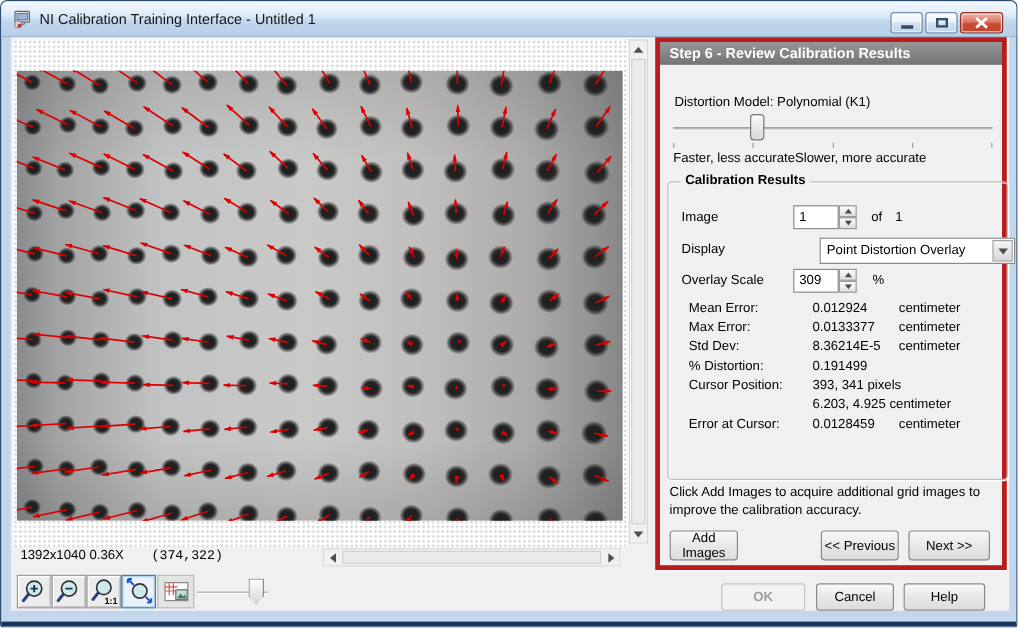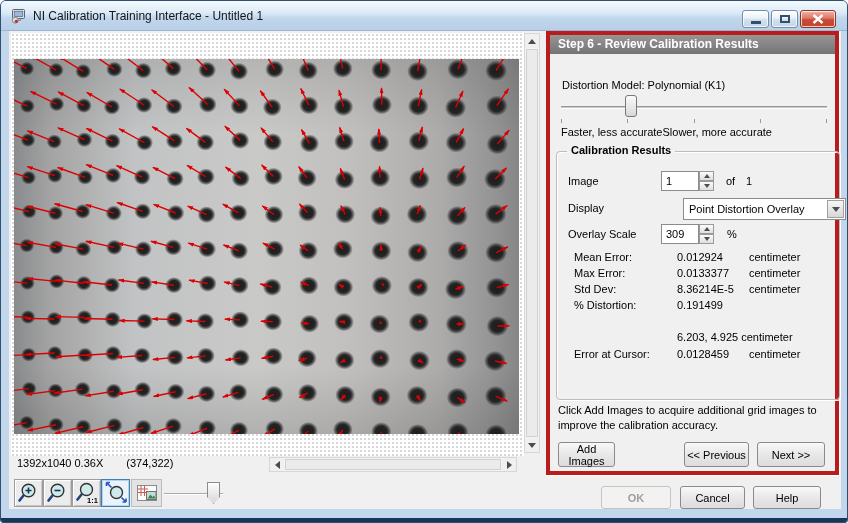--- a/index.html
+++ b/index.html
@@ -56,21 +56,21 @@
   }
   .hscroll .arr{ position:absolute; top:0; width:14px; height:13px; display:flex; align-items:center; justify-content:center; background:#f0f0f0; }
   .hscroll .arr.left{ left:0; } .hscroll .arr.right{ right:0; }
   .hthumb{ position:absolute; left:15px; top:1px; width:216px; height:11px; background:#ebebeb; border:1px solid #d0d0d0; }
   .tri{ width:0; height:0; }
   .tri.t-up{ border-left:4px solid transparent; border-right:4px solid transparent; border-bottom:5px solid #4d4d4d; }
   .tri.t-down{ border-left:4px solid transparent; border-right:4px solid transparent; border-top:5px solid #4d4d4d; }
   .tri.t-left{ border-top:4px solid transparent; border-bottom:4px solid transparent; border-right:5px solid #4d4d4d; }
   .tri.t-right{ border-top:4px solid transparent; border-bottom:4px solid transparent; border-left:5px solid #4d4d4d; }
   .viewer-status{ position:absolute; left:16px; top:456px; font-size:11px; color:#000; white-space:nowrap; }
-  .viewer-status .cursor{ margin-left:20px; }
+  .viewer-status .cursor{ margin-left:20px;font-family:Liberation Mono, monospace; }
   
   .tool-btn{
     position:absolute; top:478px; width:29px; height:28px;
     background:#ececec; border:1px solid #9d9d9d;
     box-shadow:inset 1px 1px 0 #ffffff, inset -1px -1px 0 #c9c9c9;
     display:flex; align-items:center; justify-content:center;
   }
   .tool-btn.active{ border:1px solid #3c7fb1; box-shadow:inset 0 0 0 1px #b3d3ee; background:#eaf3fb; }
   .tool-btn.dim{ background:#e3e3e3; border-color:#bcbcbc; box-shadow:none; }
   .tslider-track{ position:absolute; left:163px; top:492px; width:59px; height:2px; background:#a9a9a9; border-bottom:1px solid #fff; }
@@ -667,20 +667,25 @@
         <div class="stat-row" style="top:131px;">
           <span class="stat-label">Std Dev:</span>
           <span class="stat-value">8.36214E-5</span>
           <span class="stat-unit">centimeter</span>
         </div>
         <div class="stat-row" style="top:147px;">
           <span class="stat-label">% Distortion:</span>
           <span class="stat-value">0.191499</span>
           <span class="stat-unit"></span>
         </div>
+        <div class="stat-row" style="top:163px;">
+          <span class="stat-label">Cursor Position:</span>
+          <span class="stat-value">393, 341  pixels</span>
+          <span class="stat-unit"></span>
+        </div>
         <div class="stat-row" style="top:179px;">
           <span class="stat-label"></span>
           <span class="stat-value">6.203, 4.925 centimeter</span>
           <span class="stat-unit"></span>
         </div>
         <div class="stat-row" style="top:196px;">
           <span class="stat-label">Error at Cursor:</span>
           <span class="stat-value">0.0128459</span>
           <span class="stat-unit">centimeter</span>
         </div>

